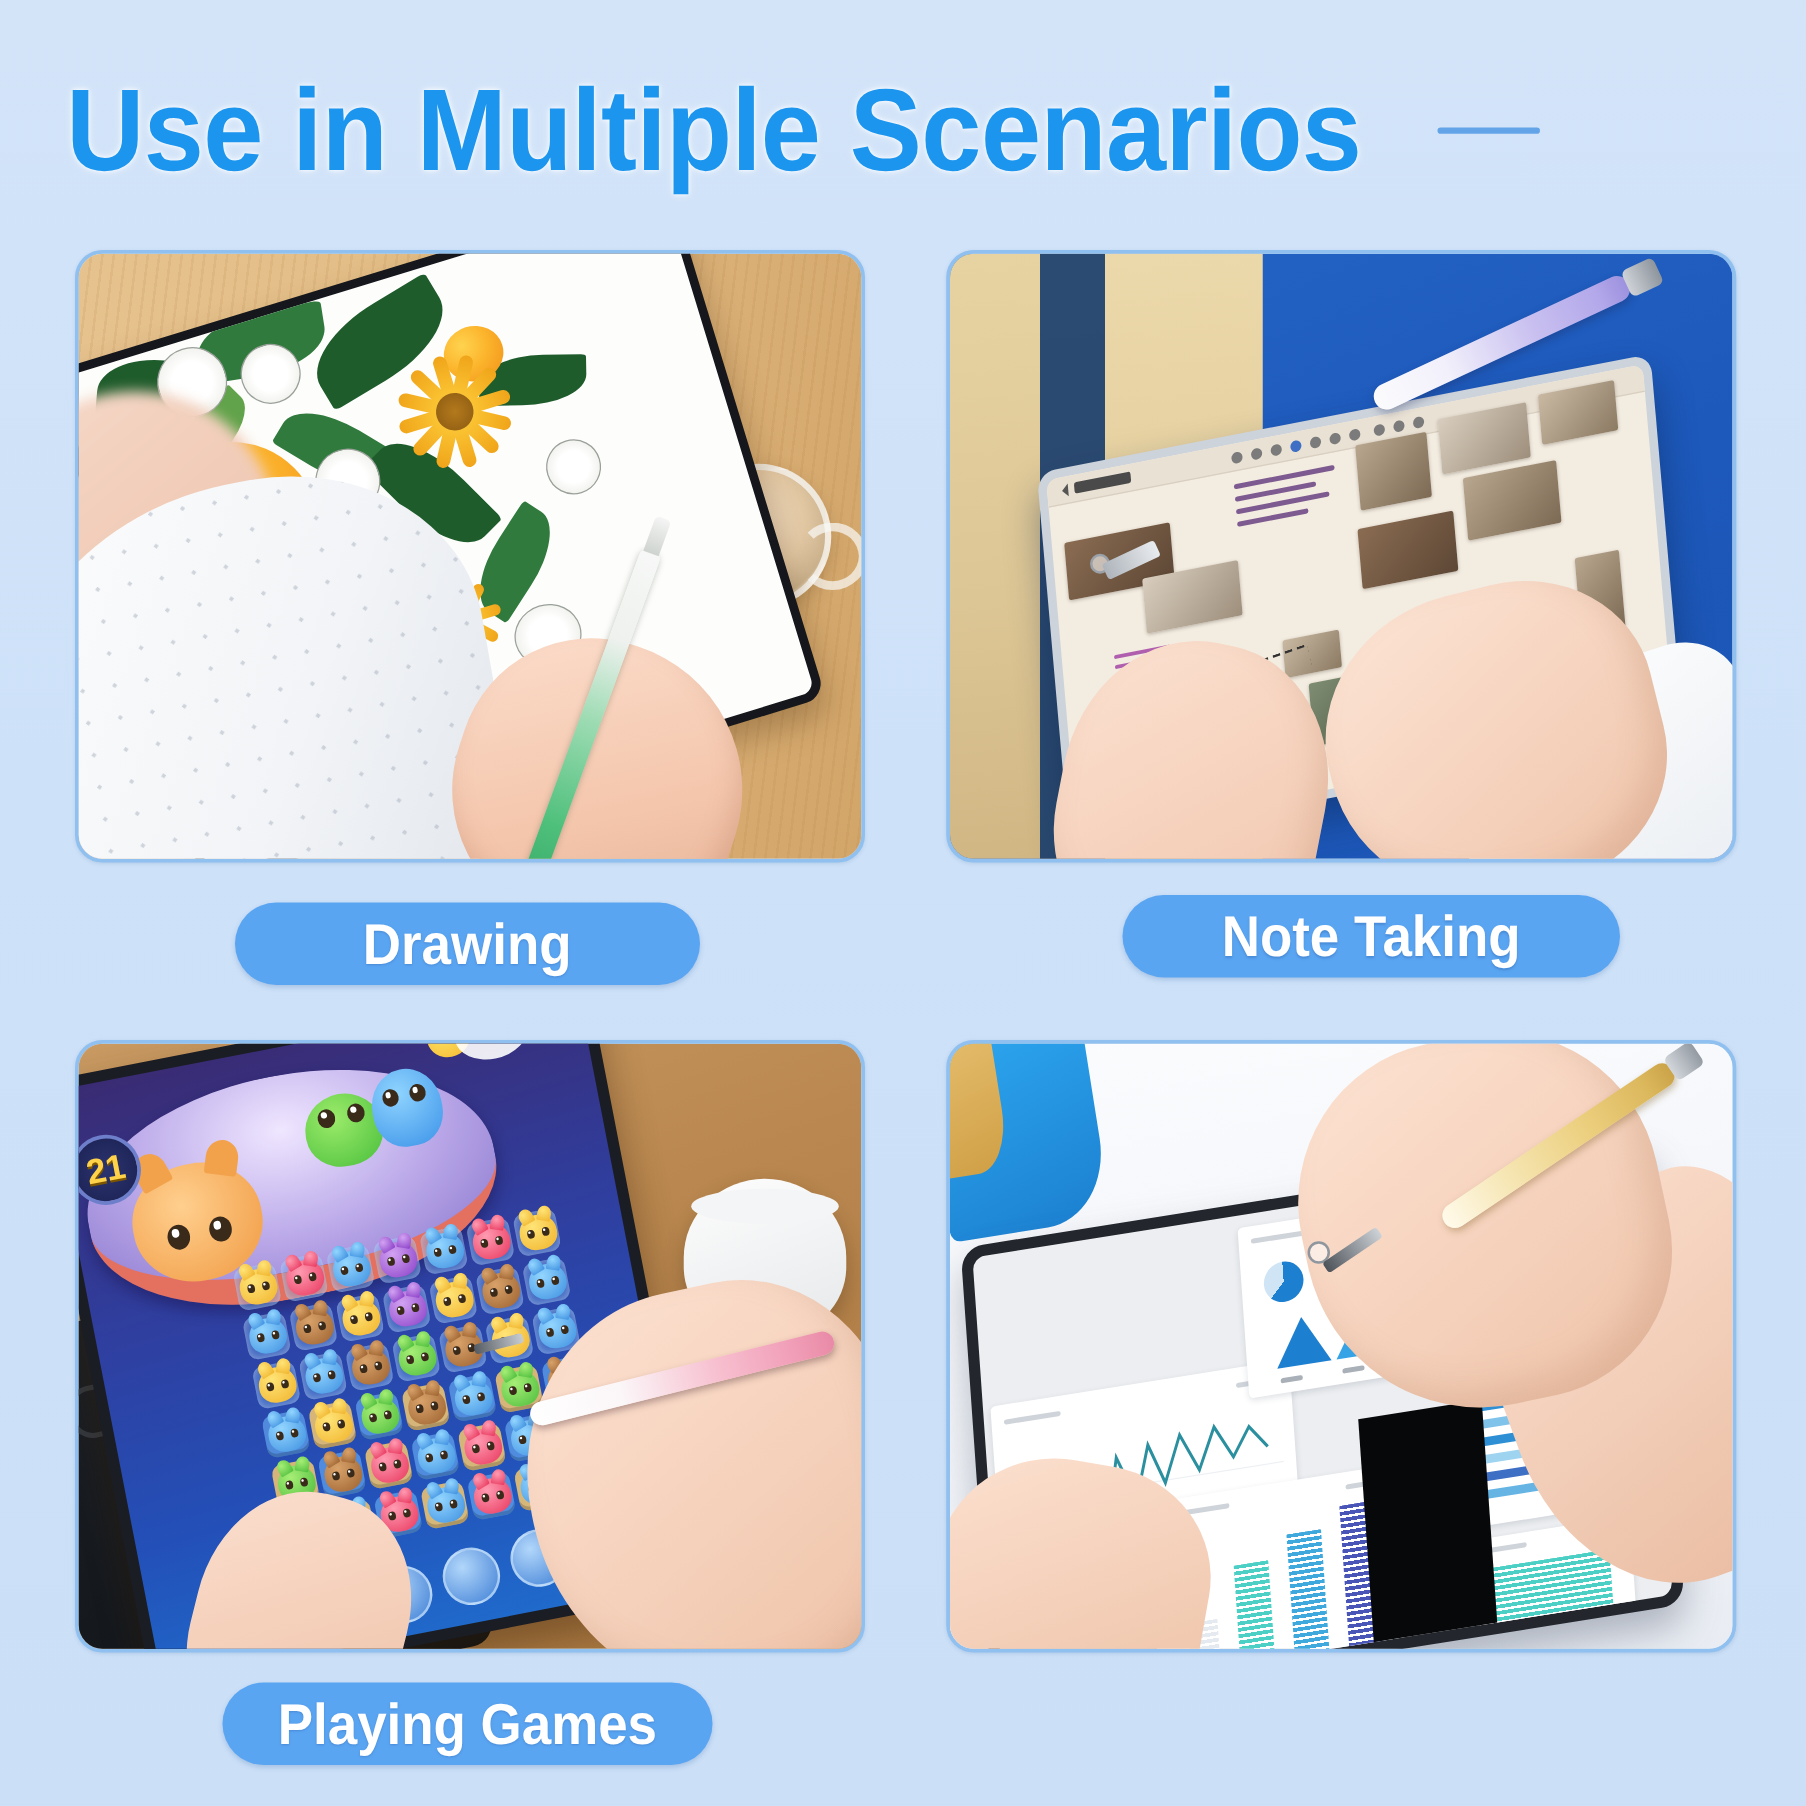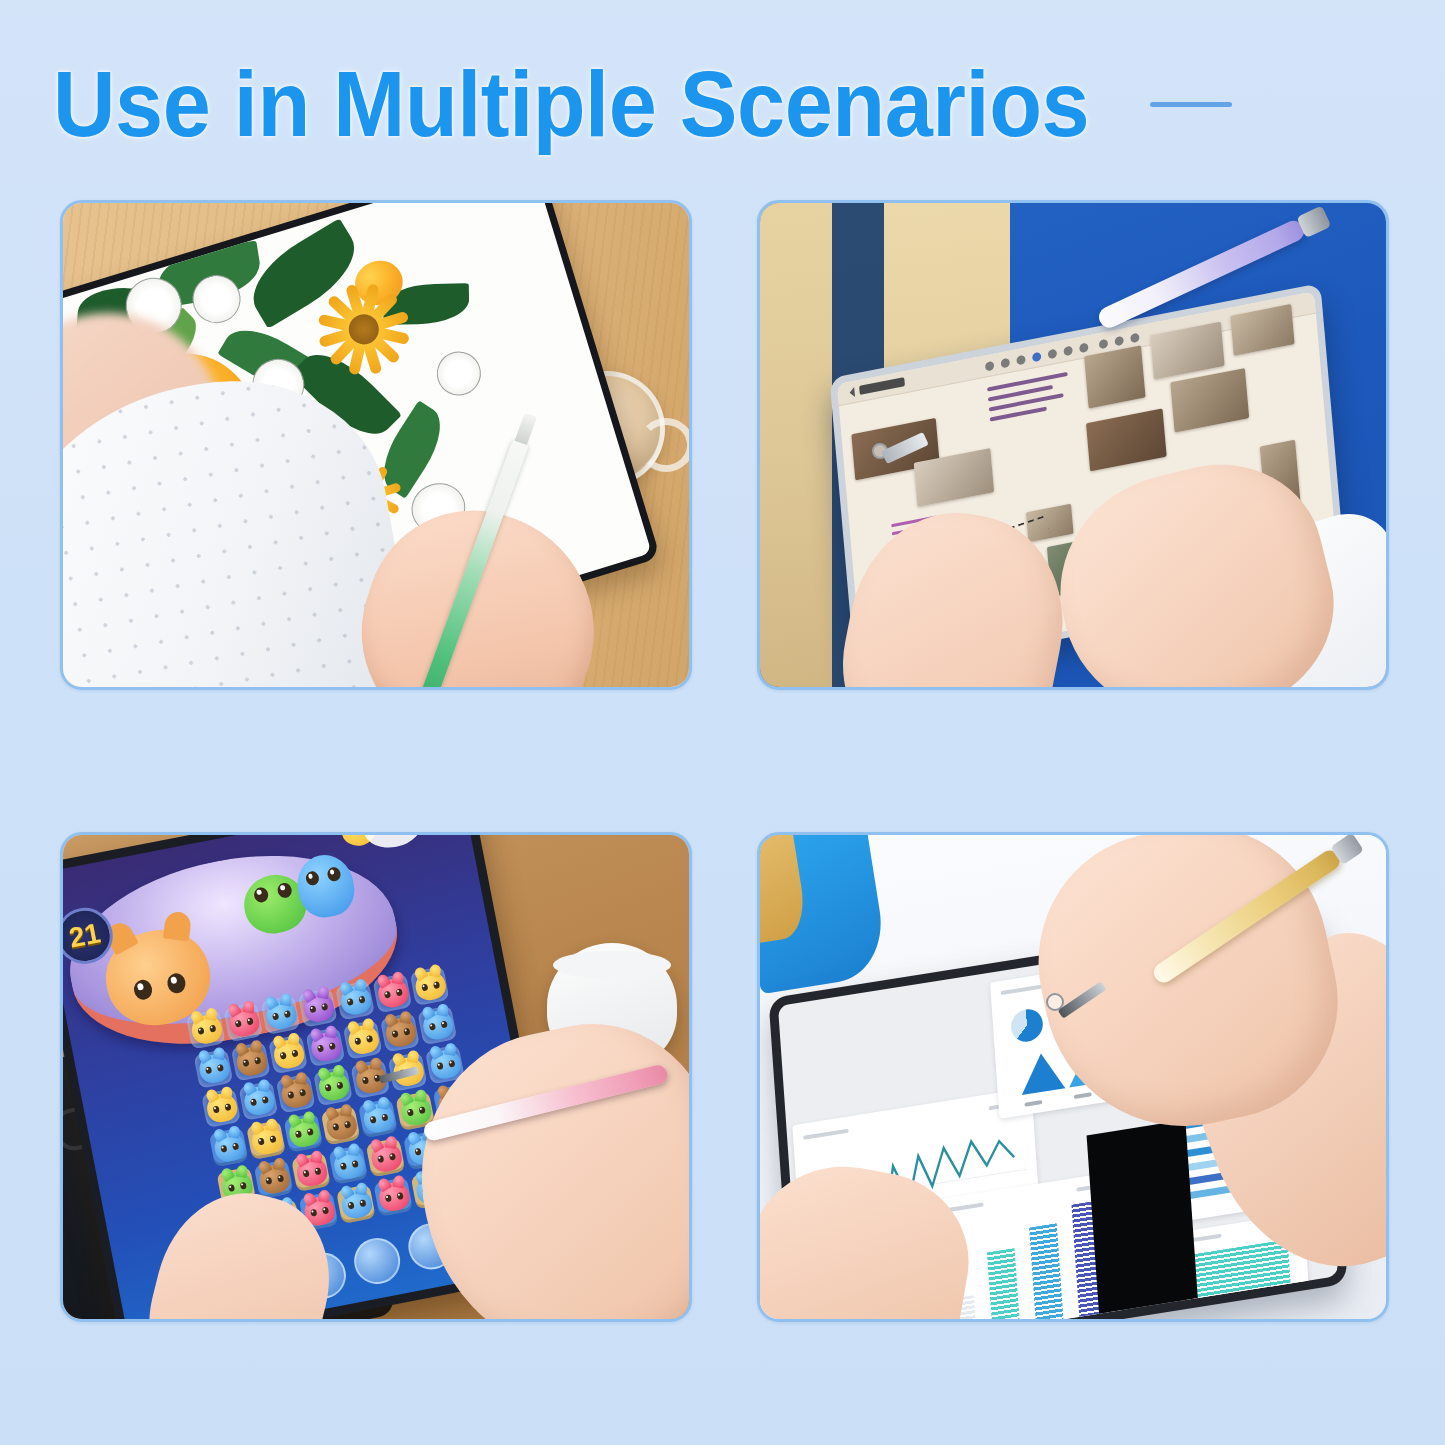--- a/index.html
+++ b/index.html
@@ -462,20 +462,23 @@
         </div>
       </div>
 
       <div class="shoulder"></div>
       <div class="sleeve"></div>
       <div class="hand-d"></div>
       <div class="stylus-d"></div>
     </div>
   </div>
 
+  <div class="pill" id="pill-drawing">
+    <span>Drawing</span>
+  </div>
 
   <div class="card" id="card-note">
     <div class="scene">
       <div class="wall-blue"></div>
       <div class="wall-cream"></div>
       <div class="wall-stripe-dk"></div>
       <div class="wall-stripe-cr"></div>
       <div class="wall-dot"></div>
 
       <div class="tablet-n">
@@ -521,20 +524,23 @@
 
       <div class="hand-n1"></div>
       <div class="cuff-n"></div>
       <div class="hand-n2"></div>
       <div class="disc-n"></div>
       <div class="nib-n"></div>
       <div class="stylus-n"></div>
     </div>
   </div>
 
+  <div class="pill" id="pill-note">
+    <span>Note Taking</span>
+  </div>
 
   <div class="card" id="card-game">
     <div class="scene">
       <div class="game-bg"></div>
       <div class="cupw"></div>
       <div class="game-case"></div>
 
       <div class="tablet-g">
         <div class="screen">
           <div class="g-bowl"></div>
@@ -782,20 +788,23 @@
         </div>
       </div>
 
       <div class="hand-g2"></div>
       <div class="hand-g"></div>
       <div class="nib-g"></div>
       <div class="stylus-g"></div>
     </div>
   </div>
 
+  <div class="pill" id="pill-game">
+    <span>Playing Games</span>
+  </div>
 
   <div class="card" id="card-work">
     <div class="scene">
       <div class="marble"></div>
       <div class="blue-obj"></div>
       <div class="gold-obj"></div>
 
       <div class="tablet-w">
         <div class="screen">
 

